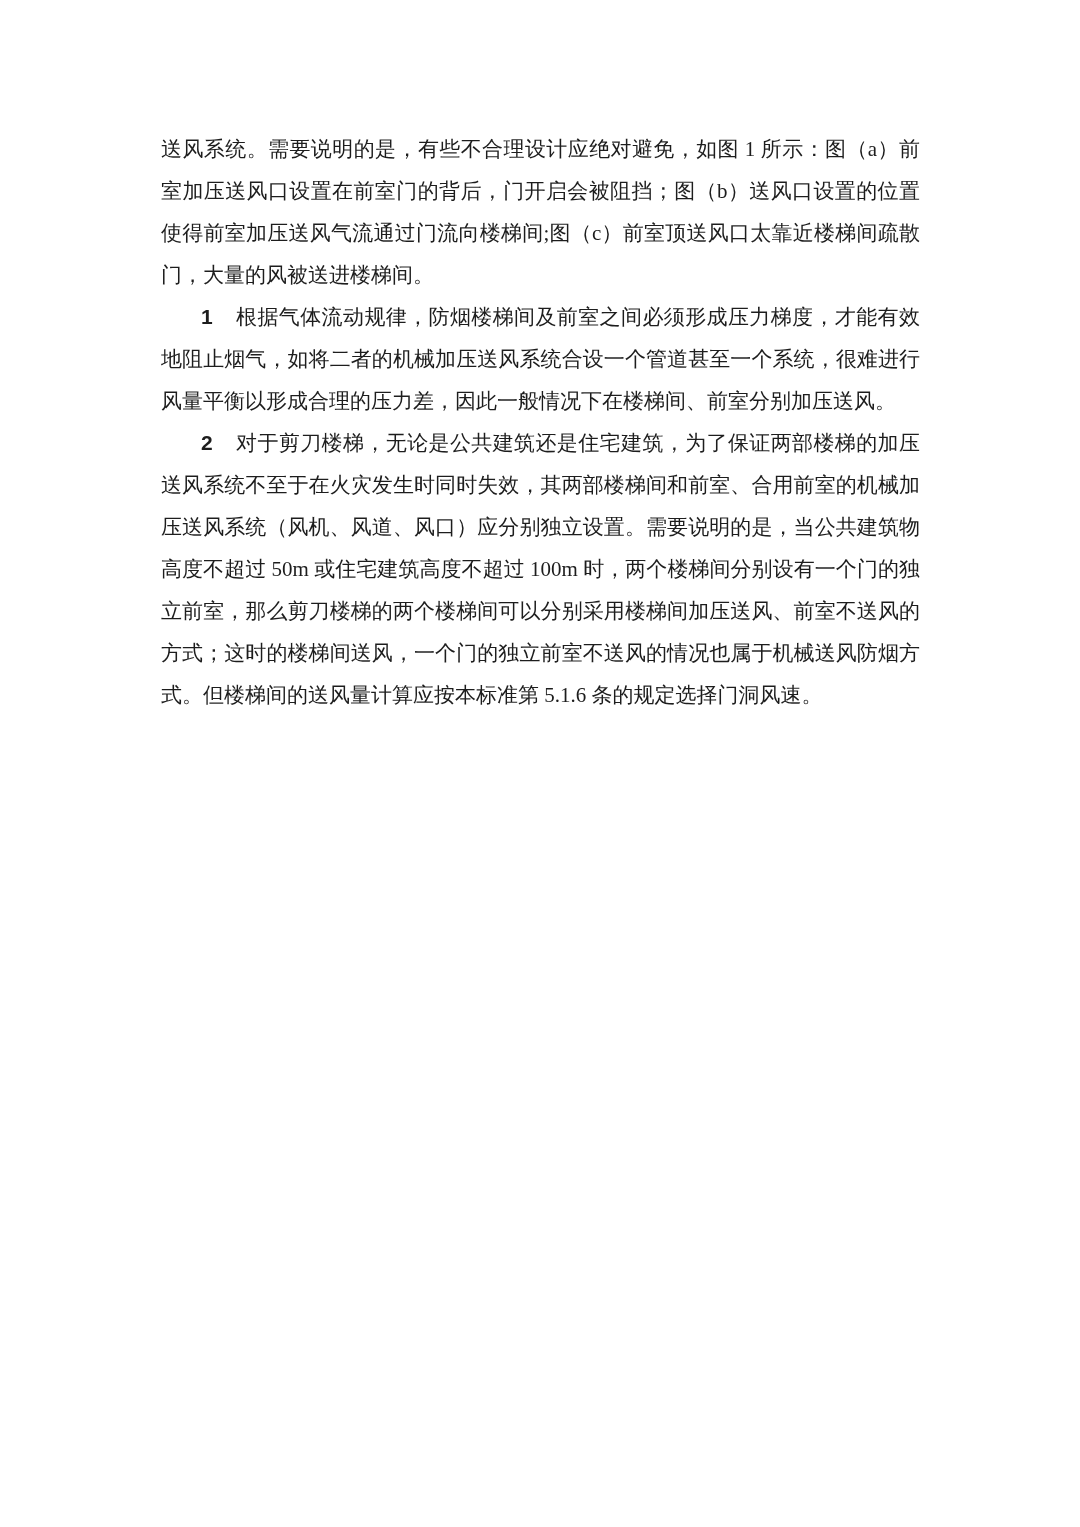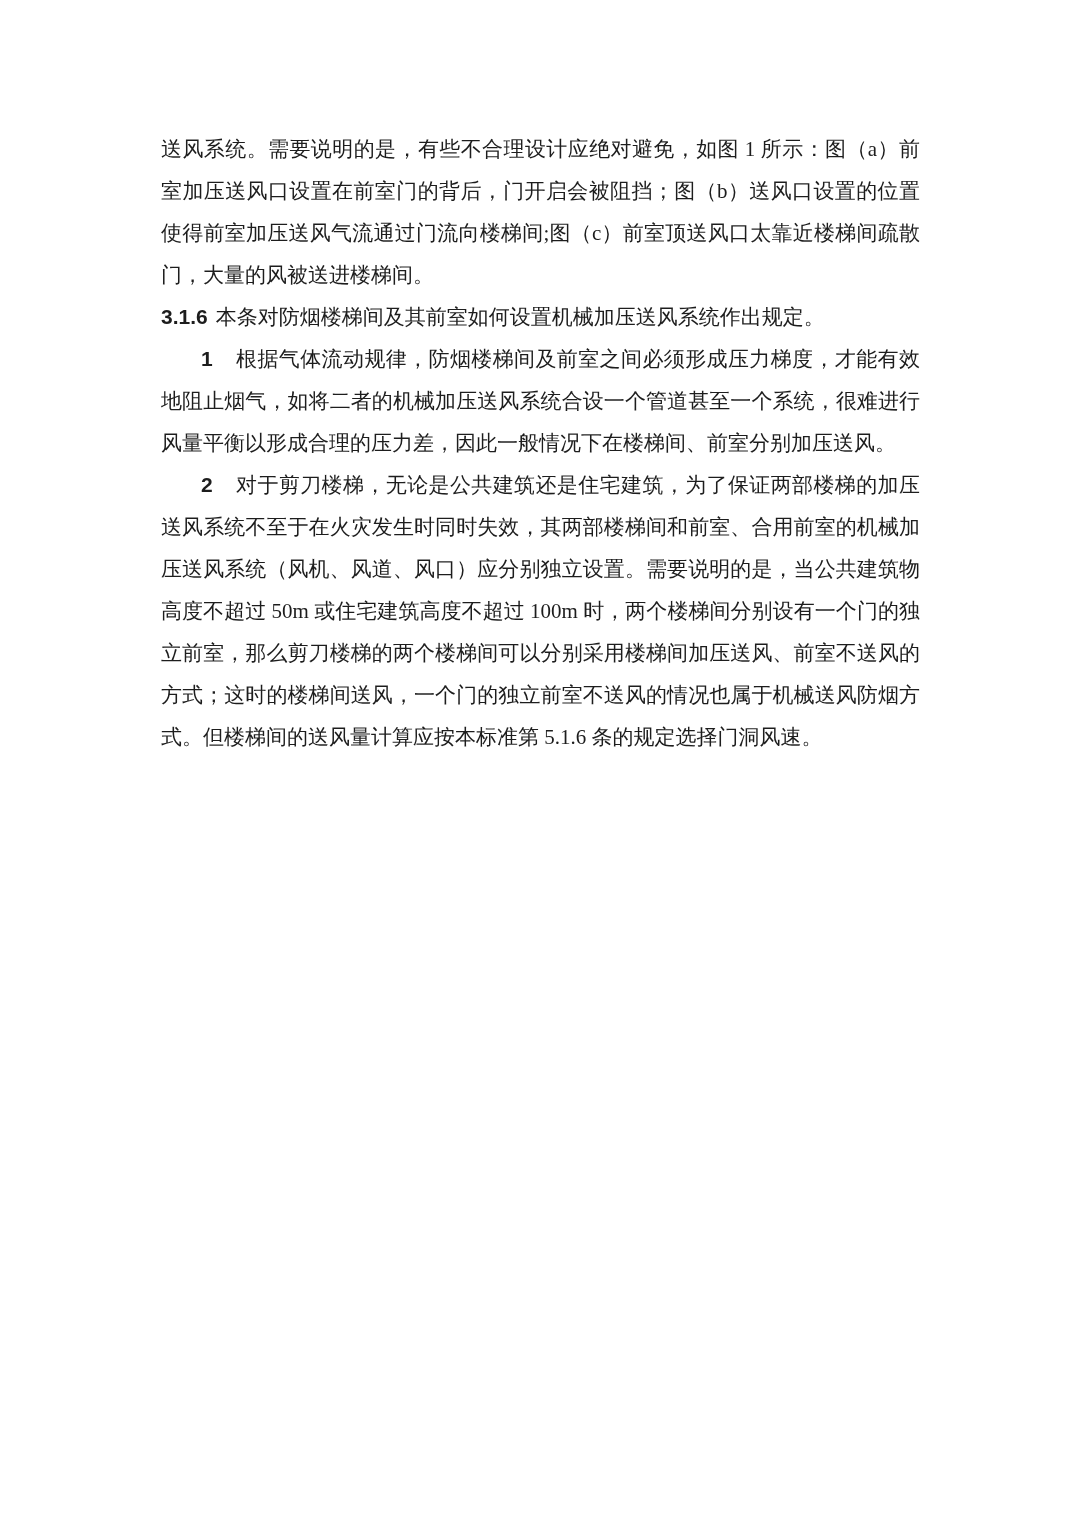--- a/index.html
+++ b/index.html
@@ -58,21 +58,20 @@
 </head>
 <body>
 
 <div class="page">
 
   <div class="text-block">
 
     <p class="para"><span>送风系统。需要说明的是，有些不合理设计应绝对避免，如图 1 所示：图（a）前室加压送风口设置在前室门的背后，门开启会被阻挡；图（b）送风口设置的位置使得前室加压送风气流通过门流向楼梯间;图（c）前室顶送风口太靠近楼梯间疏散门，大量的风被送进楼梯间。</span></p>
 
 
-    <p class="para"><span class="clause-num">3.1.6</span><span>本条对防烟楼梯间及其前室如何设置机械加压送风系统作出规定。</span></p>
 
     <p class="para indent"><span class="num">1</span><span>根据气体流动规律，防烟楼梯间及前室之间必须形成压力梯度，才能有效地阻止烟气，如将二者的机械加压送风系统合设一个管道甚至一个系统，很难进行风量平衡以形成合理的压力差，因此一般情况下在楼梯间、前室分别加压送风。</span></p>
 
     <p class="para indent"><span class="num">2</span><span>对于剪刀楼梯，无论是公共建筑还是住宅建筑，为了保证两部楼梯的加压送风系统不至于在火灾发生时同时失效，其两部楼梯间和前室、合用前室的机械加压送风系统（风机、风道、风口）应分别独立设置。需要说明的是，当公共建筑物高度不超过 50m 或住宅建筑高度不超过 100m 时，两个楼梯间分别设有一个门的独立前室，那么剪刀楼梯的两个楼梯间可以分别采用楼梯间加压送风、前室不送风的方式；这时的楼梯间送风，一个门的独立前室不送风的情况也属于机械送风防烟方式。但楼梯间的送风量计算应按本标准第 5.1.6 条的规定选择门洞风速。</span></p>
 
   </div>
 
   <div class="page-number">36</div>
 
 </div>

